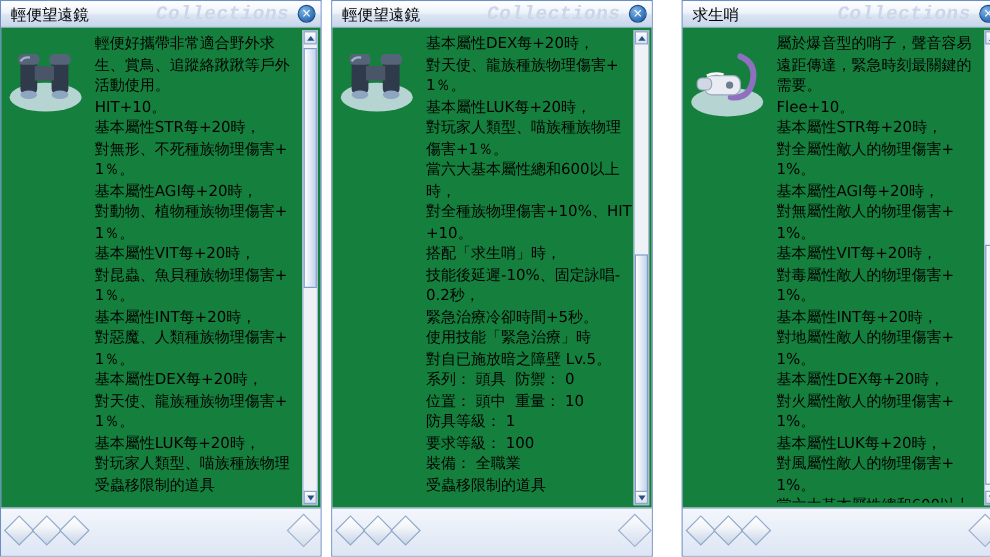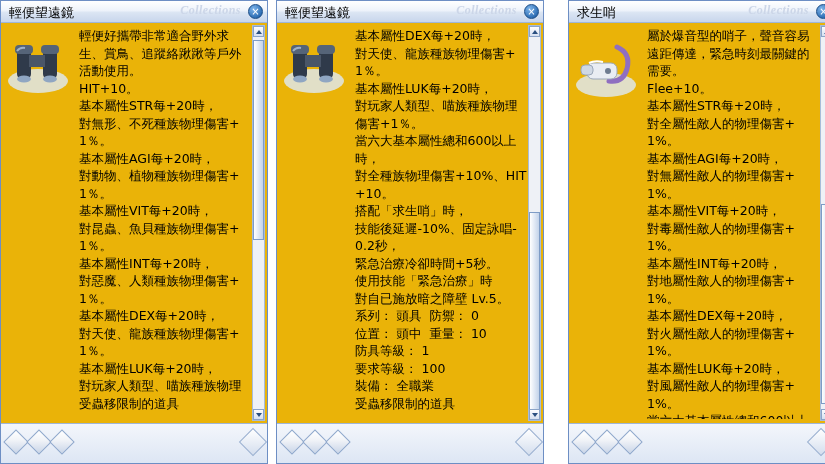--- a/index.html
+++ b/index.html
@@ -32,43 +32,43 @@
     box-sizing:border-box;
   }
   .title-text{
     position:absolute;left:8px;top:3px;
     font-size:13px;color:#000;
     font-family:"DejaVu Sans",sans-serif;
     white-space:nowrap;
   }
   .collections{
     position:absolute;right:26px;top:2px;
-    font-size:12px;font-weight:bold;font-style:italic;
+    font-size:16px;font-weight:bold;font-style:italic;
     color:#ccd6e8;
     letter-spacing:.5px;
-    font-family:Liberation Serif, serif;
+    font-family:Liberation Mono, monospace;
     white-space:nowrap;
   }
   .close-btn{
     position:absolute;right:4px;top:3px;
     width:15px;height:15px;border-radius:50%;
     background:radial-gradient(circle at 35% 30%,#7fb5ea,#2f6fb5 70%,#1a4a84);
     border:1px solid #1c4d86;
     box-sizing:border-box;
     color:#fff;font-size:10px;line-height:13px;text-align:center;
     font-family:"DejaVu Sans",sans-serif;
     cursor:pointer;
   }
 
   
   .winbody{
     position:relative;
     height:400px;
     box-sizing:border-box;
-    background:#eab308;
+    background:#15803d;
   }
   .icon-box{
     position:absolute;left:4px;top:6px;
     width:70px;height:78px;
     overflow:hidden;
   }
   .icon-box svg{display:block;}
 
   .desc{
     position:absolute;

